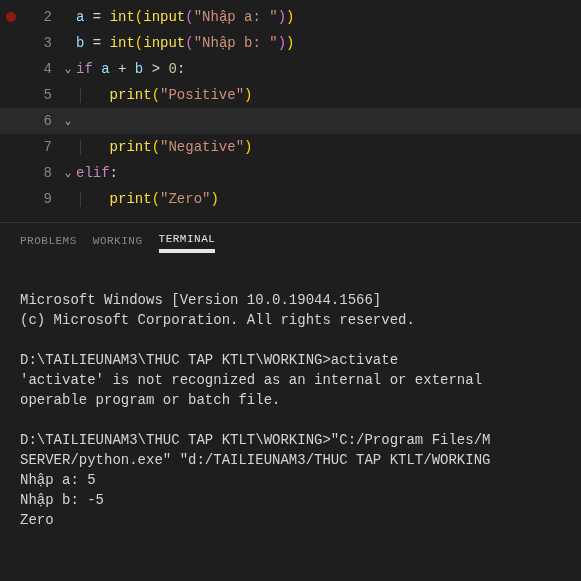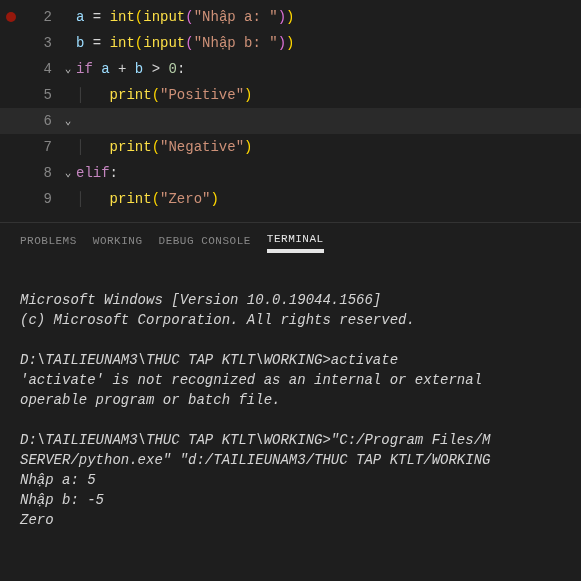--- a/index.html
+++ b/index.html
@@ -95,21 +95,21 @@
 }
 .terminal {
   padding: 12px 20px 0 20px;
   color: #d4d4d4;
   font-size: 14px;
   line-height: 20px;
   white-space: pre;
   overflow: hidden;
   flex: 1;
 }
-.tline { white-space: pre; font-style: italic; }
+.tline { white-space: pre; }
 </style>
 </head>
 <body>
 
 <div class="editor" id="editor">
     <div class="line rel">
       <div class="breakpoint"></div>
       <div class="gutter">2</div>
       <div class="fold"></div>
       <div class="code"><span class="var">a</span><span class="op"> </span><span class="op">=</span><span class="op"> </span><span class="fn">int</span><span class="paren">(</span><span class="fn">input</span><span class="paren2">(</span><span class="str">"Nhập a: "</span><span class="paren2">)</span><span class="paren">)</span></div>
@@ -147,17 +147,16 @@
       <div class="gutter">9</div>
       <div class="fold"></div>
       <div class="code"><span class="guide">│   </span><span class="fn">print</span><span class="paren">(</span><span class="str">"Zero"</span><span class="paren">)</span></div>
     </div>
   </div>
 
 <div class="panel">
   <div class="tabbar" id="tabbar">
       <div class="tab">PROBLEMS</div>
       <div class="tab">WORKING</div>
-      <div class="tab">DEBUG CONSOLE</div>
       <div class="tab active">TERMINAL</div>
     </div>
   <div class="terminal" id="terminal"><div class="tline">&nbsp;</div><div class="tline">Microsoft Windows [Version 10.0.19044.1566]</div><div class="tline">(c) Microsoft Corporation. All rights reserved.</div><div class="tline">&nbsp;</div><div class="tline">D:\TAILIEUNAM3\THUC TAP KTLT\WORKING&gt;activate</div><div class="tline">'activate' is not recognized as an internal or external</div><div class="tline">operable program or batch file.</div><div class="tline">&nbsp;</div><div class="tline">D:\TAILIEUNAM3\THUC TAP KTLT\WORKING&gt;"C:/Program Files/M</div><div class="tline">SERVER/python.exe" "d:/TAILIEUNAM3/THUC TAP KTLT/WORKING</div><div class="tline">Nhập a: 5</div><div class="tline">Nhập b: -5</div><div class="tline">Zero</div></div>
 </div>
 
 </body></html>

